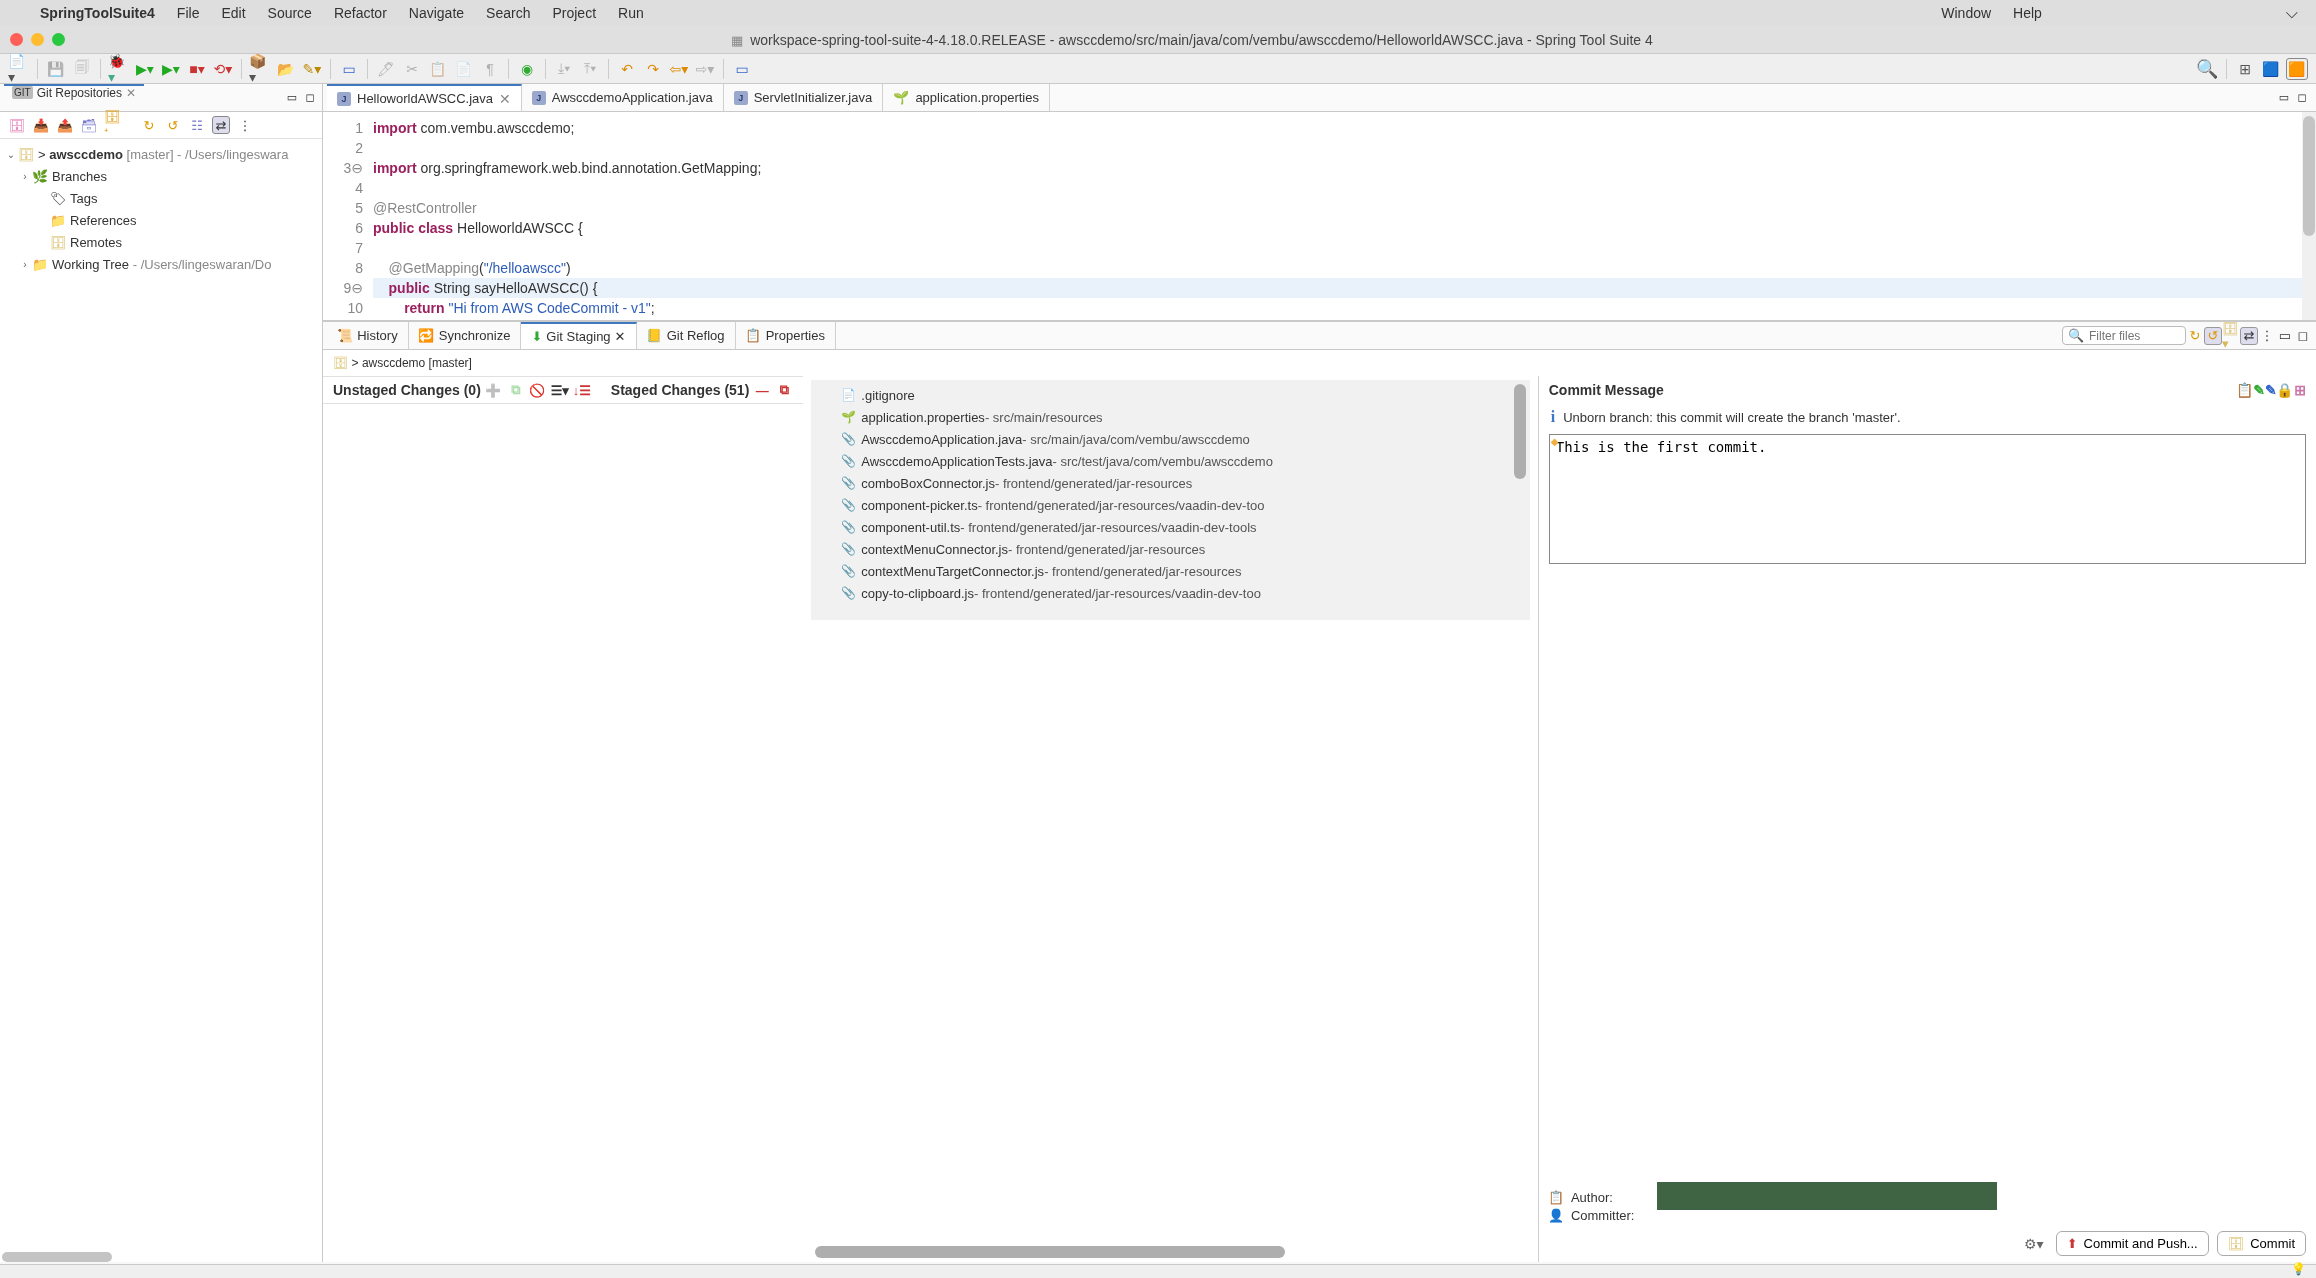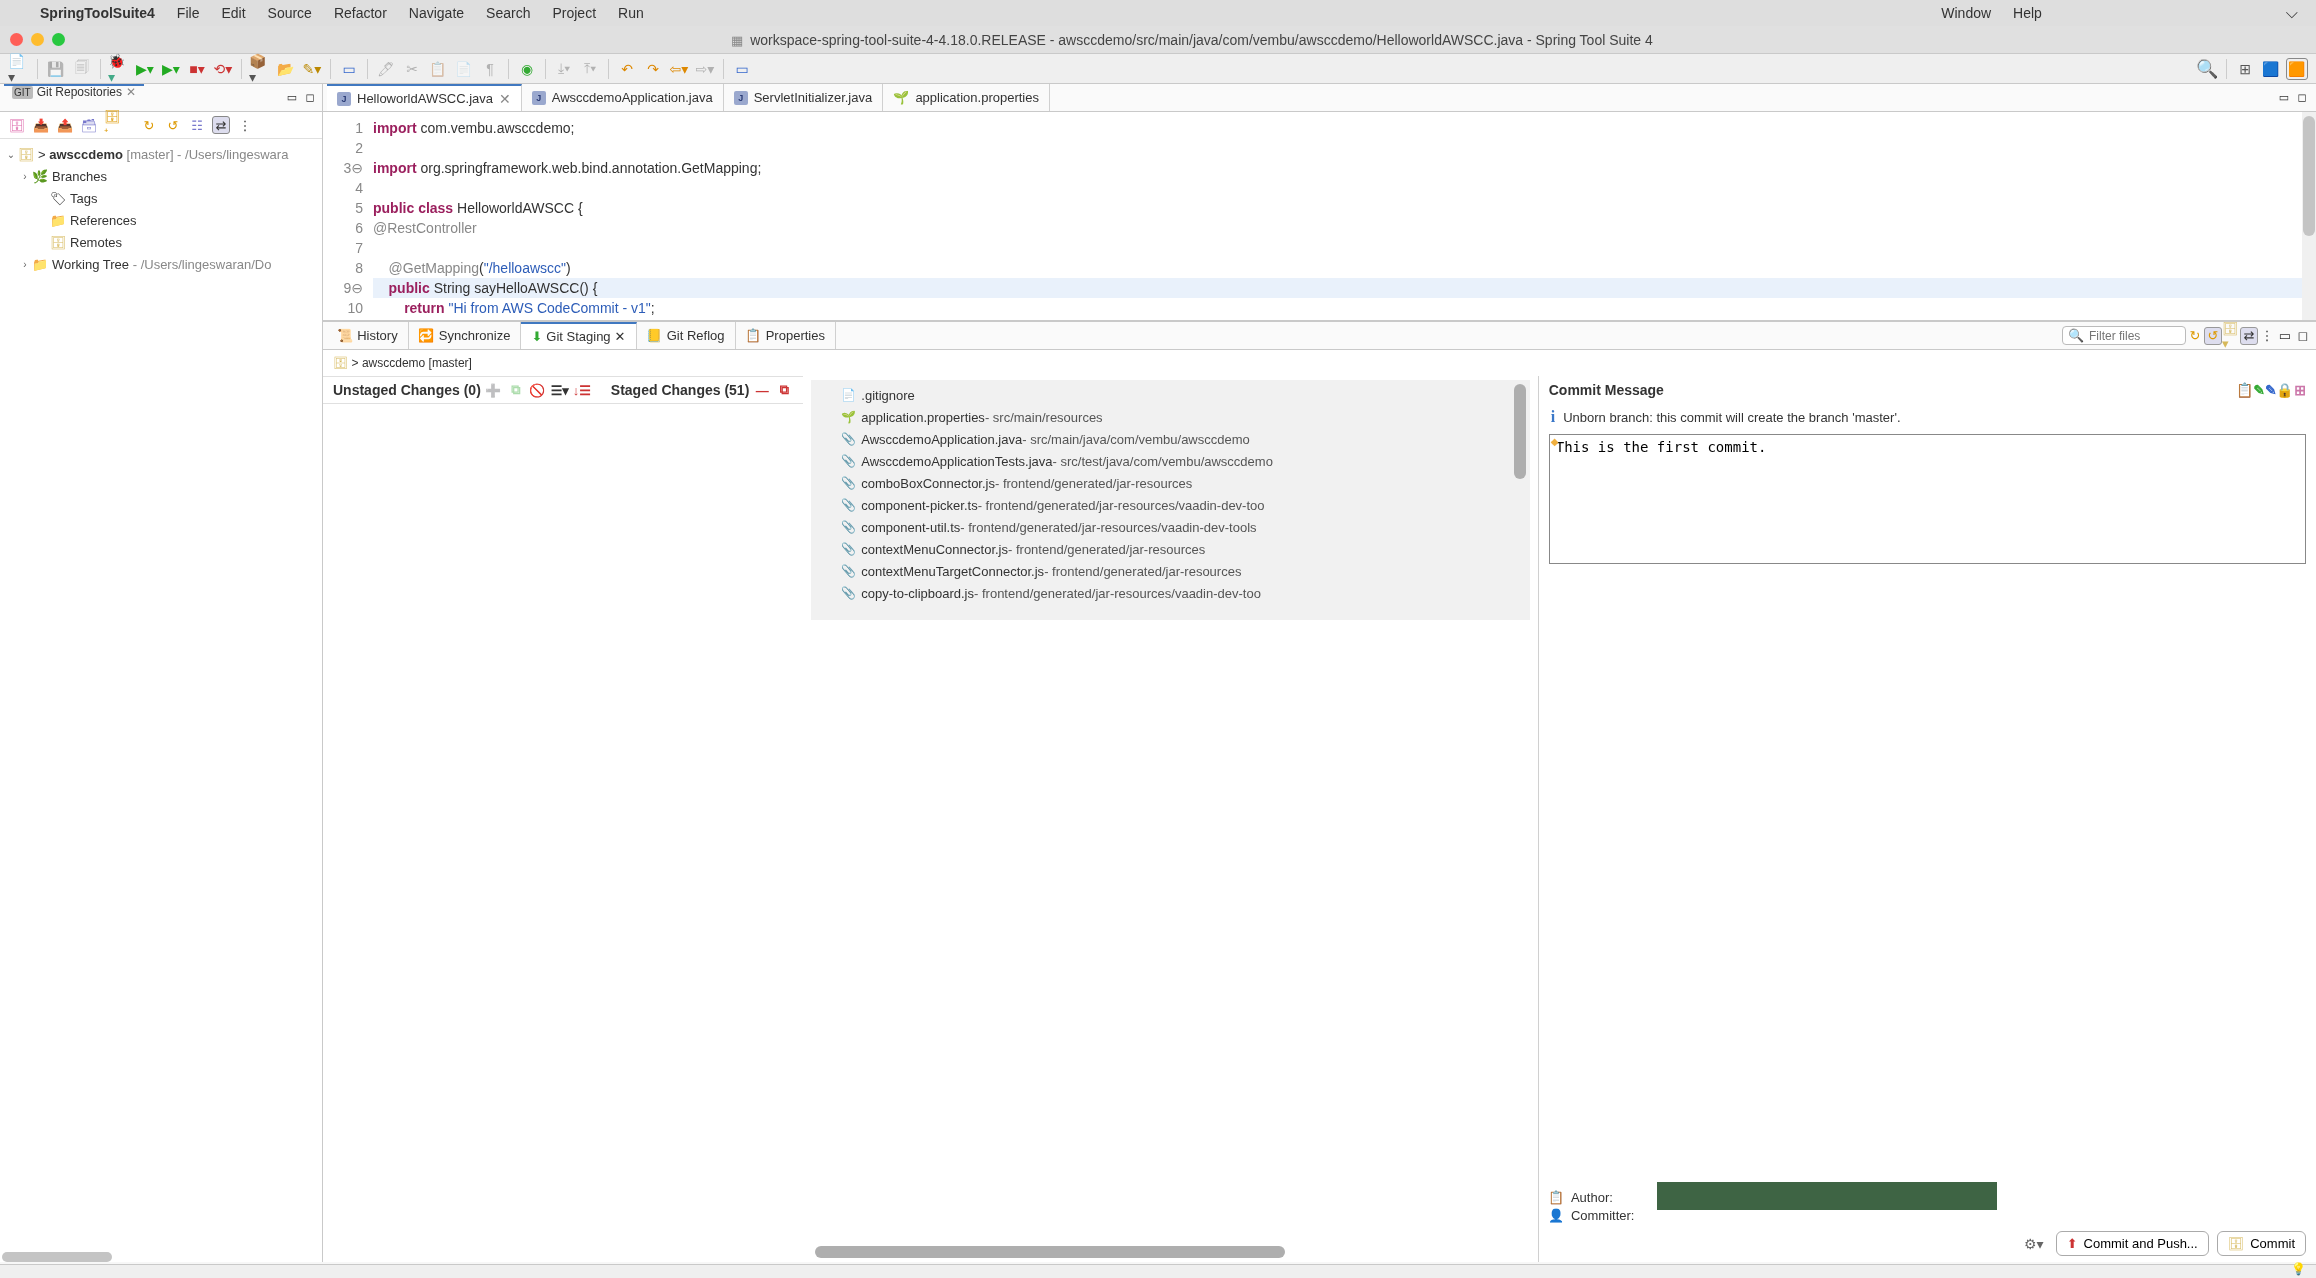--- a/index.html
+++ b/index.html
@@ -22,21 +22,21 @@
 
 .toolbar { background: #efefef; height: 30px; display: flex; align-items: center; padding: 0 8px; gap: 4px; border-bottom: 1px solid #c9c9c9; }
 .toolbar .tb-btn { width: 22px; height: 22px; display: inline-flex; align-items: center; justify-content: center; font-size: 14px; color: #555; border-radius: 3px; }
 .toolbar .tb-sep { width: 1px; height: 20px; background: #ccc; margin: 0 3px; }
 .toolbar .spacer { flex: 1; }
 
 .workspace { display: flex; height: calc(100vh - 100px); }
 
 .left-panel { width: 323px; background: #fff; border-right: 1px solid #c9c9c9; display: flex; flex-direction: column; }
 .view-tabs { display: flex; align-items: center; height: 28px; border-bottom: 1px solid #c9c9c9; padding: 0 4px; background: #fafafa;}
-.view-tab { display: flex; align-items: flex-end; gap: 4px; padding: 12px 8px; height: 100%; font-size: 12px; }
+.view-tab { display: flex; align-items: flex-start; gap: 4px; padding: 0 8px; height: 100%; font-size: 12px; }
 .view-tab.active { border-top: 2px solid #4078c0; }
 .view-tab .close { color: #888; font-size: 12px; }
 .view-tabs .spacer { flex: 1; }
 .view-tb { display: flex; align-items: center; gap: 6px; padding: 4px 8px; border-bottom: 1px solid #e0e0e0; }
 .view-tb .tb-ic { width: 18px; height: 18px; display: inline-flex; align-items: center; justify-content: center; font-size: 13px; }
 
 .tree { padding: 4px 0; font-size: 13px; overflow-x: hidden; }
 .tree-row { display: flex; align-items: center; height: 22px; padding-left: 4px; white-space: nowrap; }
 .tree-toggle { width: 14px; text-align: center; color: #666; font-size: 10px; }
 .tree-toggle.none { visibility: hidden; }
@@ -305,22 +305,22 @@
           <div>8</div>
           <div>9⊖</div>
           <div>10</div>
           <div>11</div>
         </div>
       <div class="code" id="code-col">
           <div class="line"><span class="kw">import</span> com.vembu.awsccdemo;</div>
           <div class="line"></div>
           <div class="line"><span class="kw">import</span> org.springframework.web.bind.annotation.GetMapping;</div>
           <div class="line"></div>
+          <div class="line"><span class="ann">@RestController</span></div>
           <div class="line"><span class="kw">public</span> <span class="kw">class</span> HelloworldAWSCC {</div>
-          <div class="line"><span class="ann">@RestController</span></div>
           <div class="line"></div>
           <div class="line">    <span class="ann">@GetMapping</span>(<span class="str">"/helloawscc"</span>)</div>
           <div class="line hl">    <span class="kw">public</span> String sayHelloAWSCC() {</div>
           <div class="line">        <span class="kw">return</span> <span class="str">"Hi from AWS CodeCommit - v1"</span>;</div>
         </div>
       <div class="editor-scroll">
         <div class="editor-scroll-thumb"></div>
       </div>
     </div>
 

